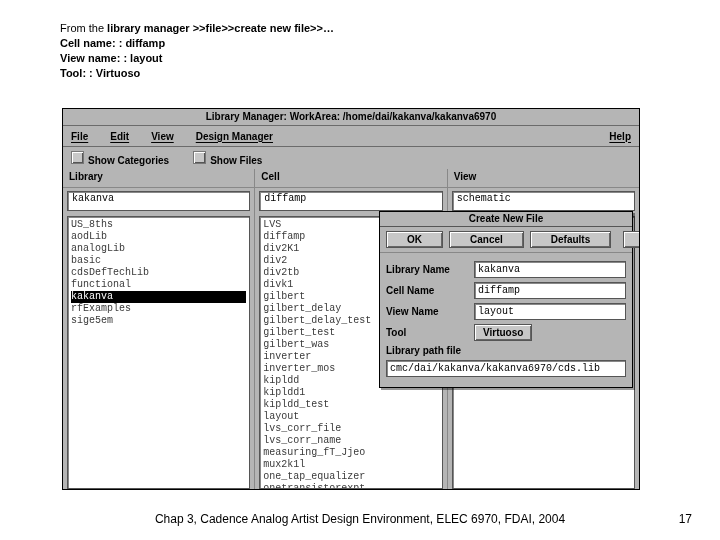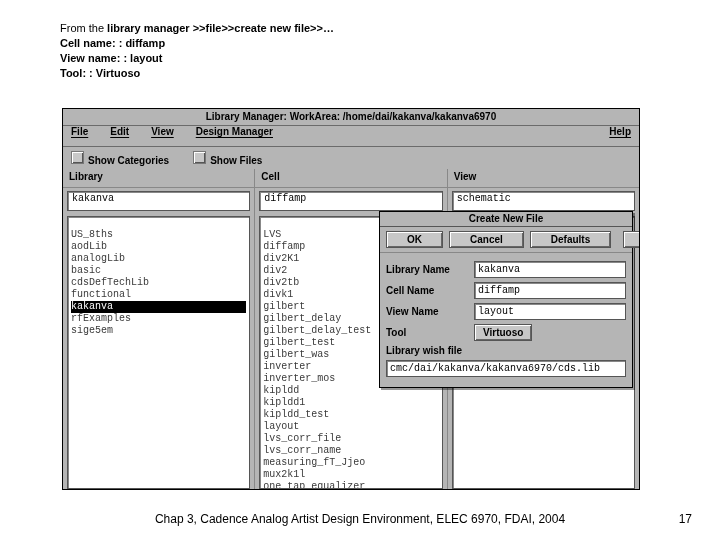--- a/index.html
+++ b/index.html
@@ -3,32 +3,32 @@
 <meta charset="utf-8">
 <style>
   html,body{margin:0;padding:0;width:720px;height:540px;background:#fff;font-family:Arial,Helvetica,sans-serif;font-size:10px;color:#000;overflow:hidden}
   .instr{position:absolute;left:60px;top:6px;width:560px;font-size:11px;line-height:15px}
   .instr b{font-weight:bold}
   .footer{position:absolute;bottom:14px;left:0;right:0;text-align:center;font-size:12px}
   .pgnum{position:absolute;right:28px;bottom:14px;font-size:12px}
   .shot{position:absolute;left:62px;top:108px;width:576px;height:380px;border:1px solid #000;background:#fde047;overflow:hidden}
   .mgr{position:absolute;left:0;top:0;right:0;bottom:0;background:#b5b5b5}
   .mgr-title{height:16px;background:#b5b5b5;border-bottom:1px solid #6b6b6b;color:#000;font-family:Helvetica,Arial;font-size:10px;font-weight:bold;text-align:center;line-height:16px}
-  .menubar{height:20px;border-bottom:1px solid #6b6b6b;display:flex;padding:0 8px;gap:22px;font-family:Helvetica;font-weight:bold;font-size:10px}
+  .menubar{height:20px;border-bottom:1px solid #6b6b6b;display:flex;align-items:center;padding:0 8px;gap:22px;font-family:Helvetica;font-weight:bold;font-size:10px}
   .menubar .spacer{flex:1}
   .menubar span{text-decoration:underline;text-decoration-thickness:1px;text-underline-offset:2px}
   .optsrow{height:18px;display:flex;align-items:center;gap:24px;padding:2px 8px;font-family:Helvetica;font-weight:bold;font-size:10px}
   .ck{width:11px;height:11px;border:1px solid #777;background:#c8c8c8;display:inline-block;margin-right:4px;box-shadow:inset 1px 1px 0 #fff,inset -1px -1px 0 #555}
   .cols{display:flex;height:calc(100% - 56px)}
   .col{display:flex;flex-direction:column;border-right:1px solid #888;flex:1;min-width:0}
   .col:last-child{border-right:none}
   .col-hdr{height:14px;font-family:Helvetica;font-weight:bold;font-size:10px;padding:2px 6px;border-bottom:1px solid #888}
   .col-cur{margin:3px 4px;height:16px;background:#fff;border:1px solid #555;box-shadow:inset 1px 1px 0 #888;font-family:"Courier New",monospace;font-size:10px;padding:1px 4px;overflow:hidden;white-space:nowrap}
   .mono{font-family:"Courier New",monospace}
-  .col-list{flex:1;margin:2px 4px 4px 4px;background:#fff;border:1px solid #555;box-shadow:inset 1px 1px 0 #888;overflow:hidden;font-family:"Courier New",monospace;font-size:10px;line-height:12px;padding:12px 3px;color:#3a3a3a}
+  .col-list{flex:1;margin:2px 4px 4px 4px;background:#fff;border:1px solid #555;box-shadow:inset 1px 1px 0 #888;overflow:hidden;font-family:"Courier New",monospace;font-size:10px;line-height:12px;padding:2px 3px;color:#3a3a3a}
   .col-list div{white-space:nowrap}
   .sel{background:#000;color:#fff}
   .dlg{position:absolute;right:6px;top:102px;width:252px;background:#b5b5b5;border:1px solid #000;box-shadow:2px 2px 0 rgba(0,0,0,.4)}
   .dlg-title{height:14px;background:#b5b5b5;border-bottom:1px solid #555;text-align:center;font-weight:bold;font-size:10px;line-height:14px}
   .dlg-btns{display:flex;gap:6px;padding:4px 6px;border-bottom:1px solid #888}
   .dlg-btns .btn{border:1px solid #555;background:#c7c7c7;box-shadow:1px 1px 0 #fff inset,-1px -1px 0 #666 inset;padding:2px 20px;font-weight:bold;font-size:10px;font-family:Helvetica;cursor:default}
   .dlg-btns .sp{flex:1}
   .dlg-body{padding:4px 6px 6px 6px}
   .fld{display:flex;align-items:center;margin:4px 0;gap:6px}
   .fld-lab{width:82px;font-family:Helvetica;font-weight:bold;font-size:10px}
@@ -137,21 +137,21 @@
         </div>
       <div class="fld">
           <div class="fld-lab">View Name</div>
           <div class="fld-inp">layout</div>
         </div>
       <div class="fld">
           <div class="fld-lab">Tool</div>
           <div class="fld-btn">Virtuoso</div>
         </div>
       <div class="fld">
-          <div class="fld-lab">Library wish file</div>
+          <div class="fld-lab">Library path file</div>
         </div>
       <div class="fld">
           <div class="fld-inp" style="width:100%">cmc/dai/kakanva/kakanva6970/cds.lib</div>
         </div>
     </div>
   </div>
 </div>
 
 <div class="footer">Chap 3, Cadence Analog Artist Design Environment, ELEC 6970, FDAI, 2004</div>
 <div class="pgnum">17</div>

